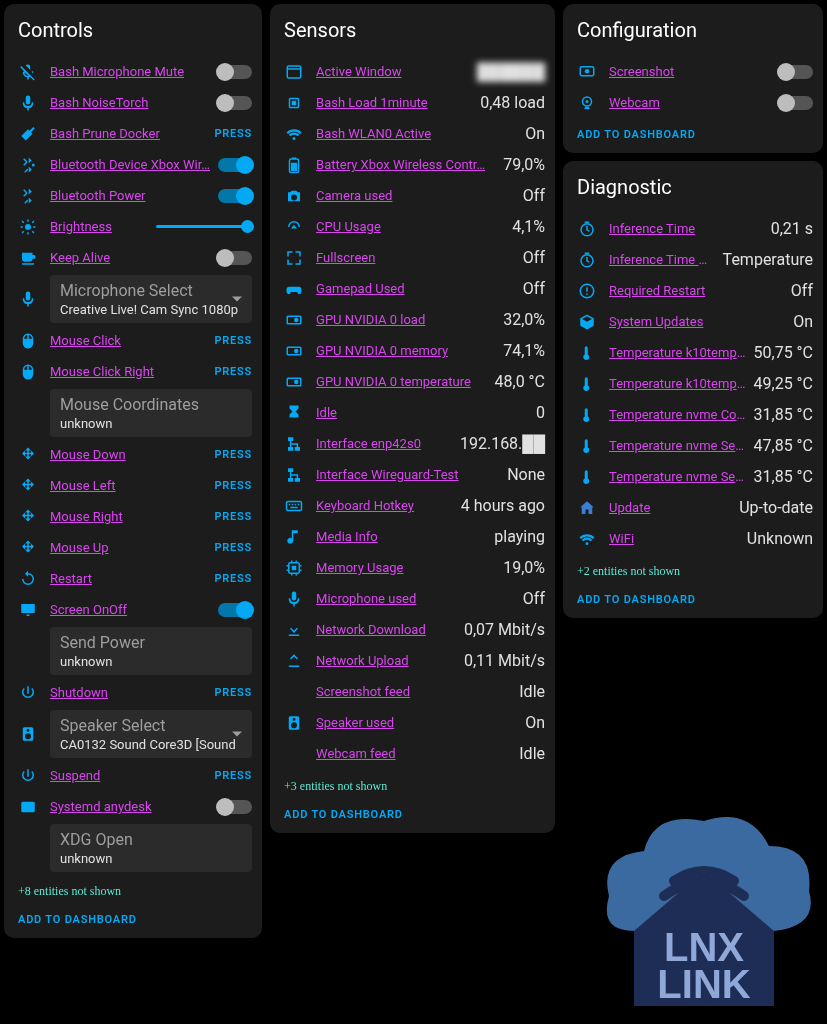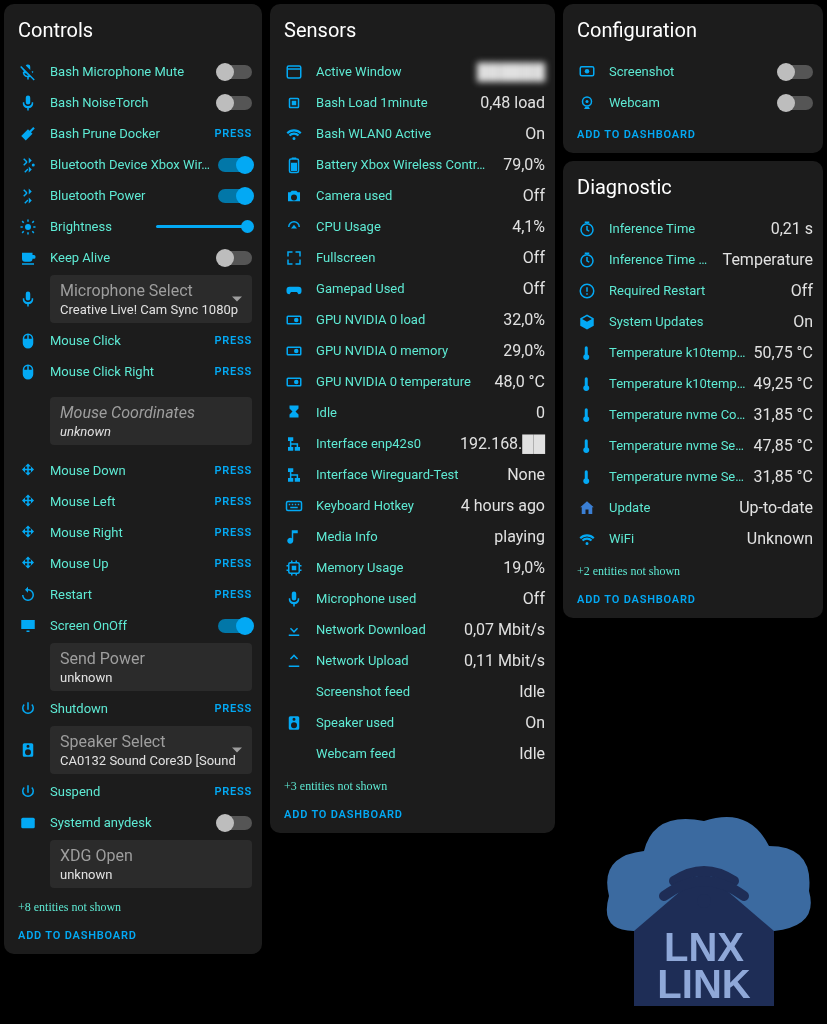--- a/index.html
+++ b/index.html
@@ -41,24 +41,25 @@
   .icon-slot {
     width: 28px;
     display: flex;
     justify-content: center;
     flex-shrink: 0;
     color: #43a7e6;
   }
   .icon-slot.accent { color: #03a9f4; }
   .label {
     flex: 1;
-    color: #5eead4;
+    color: #d946ef;
     white-space: nowrap;
     overflow: hidden;
     text-overflow: ellipsis;
+    text-decoration: underline;
   }
   .value {
     color: #e1e1e1;
     white-space: nowrap;
     font-size: 16px;
   }
   .value.blur { filter: blur(3px); }
   .press {
     color: #03a9f4;
     font-size: 11px;
@@ -251,21 +252,21 @@
               <path d="M12 2a7 7 0 0 0-7 7v6a7 7 0 0 0 14 0V9a7 7 0 0 0-7-7m-1 2.1V9h-4a5 5 0 0 1 4-4.9M13 9V4.1A5 5 0 0 1 17 9h-4Z"></path>
             </svg>
           </span>
           <span class="label">Mouse Click Right</span>
           <span class="press">PRESS</span>
         </div>
         <div class="row">
           <span class="icon-slot">
             <svg></svg>
           </span>
-          <div class="input-box" style="margin: 10px 0px; flex: 1 1 0%; font-style: italic;">
+          <div class="input-box" style="margin: 2px 0px; flex: 1 1 0%;">
             <div class="field-label">Mouse Coordinates</div>
             <div class="field-value">unknown</div>
           </div>
         </div>
         <div class="row">
           <span class="icon-slot accent">
             <svg viewBox="0 0 24 24" fill="currentColor">
               <path d="M12 2 8 6h3v3H8V6L4 10l4 4v-3h3v3H8l4 4 4-4h-3v-3h3v3l4-4-4-4v3h-3V6h3l-4-4Z"></path>
             </svg>
           </span>
@@ -471,21 +472,21 @@
           <span class="value">32,0%</span>
         </div>
         <div class="row">
           <span class="icon-slot accent">
             <svg viewBox="0 0 24 24" fill="currentColor">
               <rect x="3" y="7" width="18" height="10" rx="1" fill="none" stroke="currentColor" stroke-width="2"></rect>
               <circle cx="15" cy="12" r="3"></circle>
             </svg>
           </span>
           <span class="label">GPU NVIDIA 0 memory</span>
-          <span class="value">29,0%</span>
+          <span class="value">74,1%</span>
         </div>
         <div class="row">
           <span class="icon-slot accent">
             <svg viewBox="0 0 24 24" fill="currentColor">
               <rect x="3" y="7" width="18" height="10" rx="1" fill="none" stroke="currentColor" stroke-width="2"></rect>
               <circle cx="15" cy="12" r="3"></circle>
             </svg>
           </span>
           <span class="label">GPU NVIDIA 0 temperature</span>
           <span class="value">48,0 °C</span>

